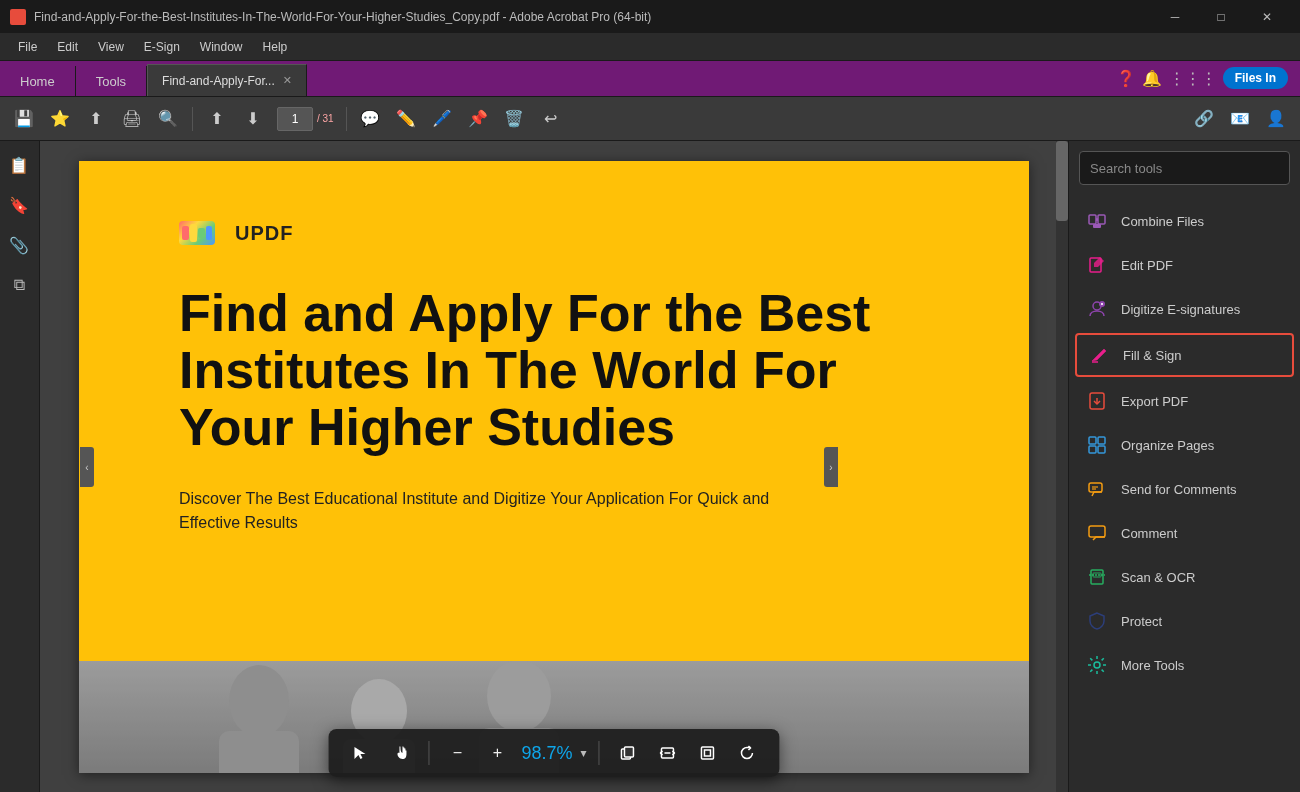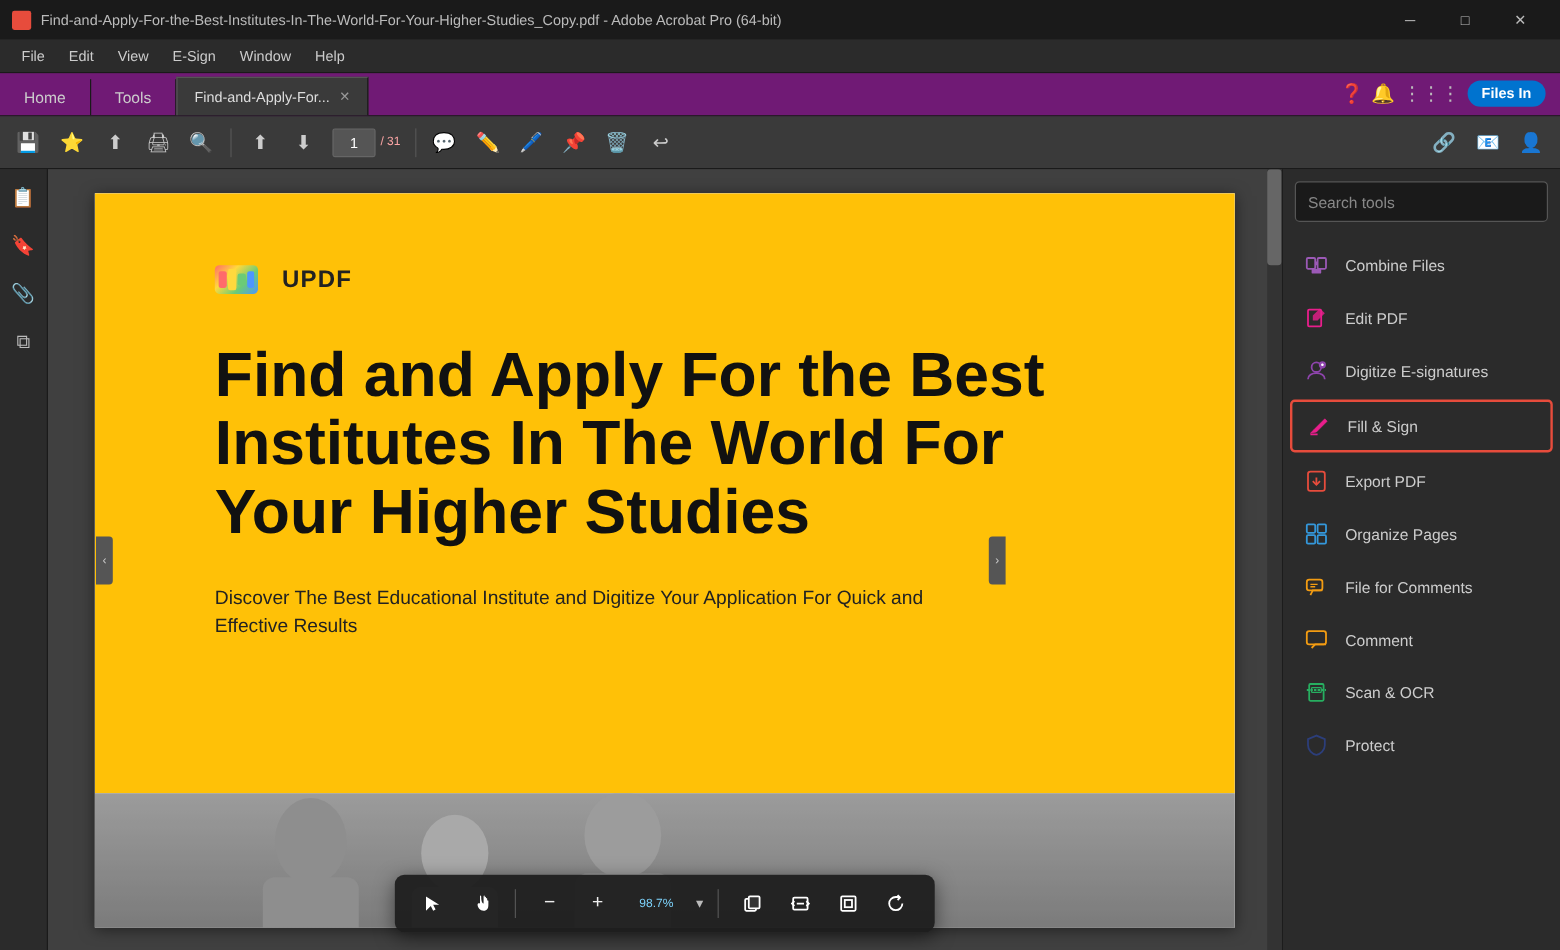--- a/index.html
+++ b/index.html
@@ -368,22 +368,22 @@
       display: flex;
       align-items: center;
       justify-content: center;
       cursor: pointer;
       border-radius: 4px;
       color: #eee;
       font-size: 16px;
     }
     .bt-sep { width: 1px; height: 24px; background: #555; margin: 0 4px; }
     .zoom-level {
-      color: #7dd3fc;
-      font-size: 10px;
+      color: #0ea5e9;
+      font-size: 18px;
       min-width: 50px;
       text-align: center;
     }
     .zoom-arrow {
       cursor: pointer;
       color: #bbb;
       font-size: 12px;
     }
 
     
@@ -704,21 +704,21 @@
 
       <div class="tool-item">
         <span class="tool-icon">
           <svg width="20" height="20" viewBox="0 0 20 20">
               <rect x="2" y="4" width="13" height="9" rx="2" fill="none" stroke="#f39c12" stroke-width="1.5"></rect>
               <path d="M5 17L7 13H15" fill="none" stroke="#f39c12" stroke-width="1.5"></path>
               <line x1="5" y1="8" x2="11" y2="8" stroke="#f39c12" stroke-width="1.2"></line>
               <line x1="5" y1="10" x2="9" y2="10" stroke="#f39c12" stroke-width="1.2"></line>
             </svg>
         </span>
-        <span class="tool-label">File for Comments</span>
+        <span class="tool-label">Send for Comments</span>
       </div>
 
       <div class="tool-item">
         <span class="tool-icon">
           <svg width="20" height="20" viewBox="0 0 20 20">
               <rect x="2" y="3" width="16" height="11" rx="2" fill="none" stroke="#f39c12" stroke-width="1.5"></rect>
               <path d="M6 17L9 14H18" fill="none" stroke="#f39c12" stroke-width="1.5"></path>
             </svg>
         </span>
         <span class="tool-label">Comment</span>
@@ -737,17 +737,26 @@
 
       <div class="tool-item">
         <span class="tool-icon">
           <svg width="20" height="20" viewBox="0 0 20 20">
               <path d="M10 2L3 5V10C3 14 6.5 17.5 10 18C13.5 17.5 17 14 17 10V5Z" fill="none" stroke="#2c3e7a" stroke-width="1.5"></path>
             </svg>
         </span>
         <span class="tool-label">Protect</span>
       </div>
 
+      <div class="tool-item">
+        <span class="tool-icon">
+          <svg width="20" height="20" viewBox="0 0 20 20">
+              <circle cx="10" cy="10" r="3" fill="none" stroke="#1abc9c" stroke-width="1.5"></circle>
+              <path d="M10 1V4M10 16V19M1 10H4M16 10H19M3.2 3.2L5.4 5.4M14.6 14.6L16.8 16.8M3.2 16.8L5.4 14.6M14.6 5.4L16.8 3.2" stroke="#1abc9c" stroke-width="1.5"></path>
+            </svg>
+        </span>
+        <span class="tool-label">More Tools</span>
+      </div>
 
     </div>
   </div>
 
 </div>
 
 </body></html>

